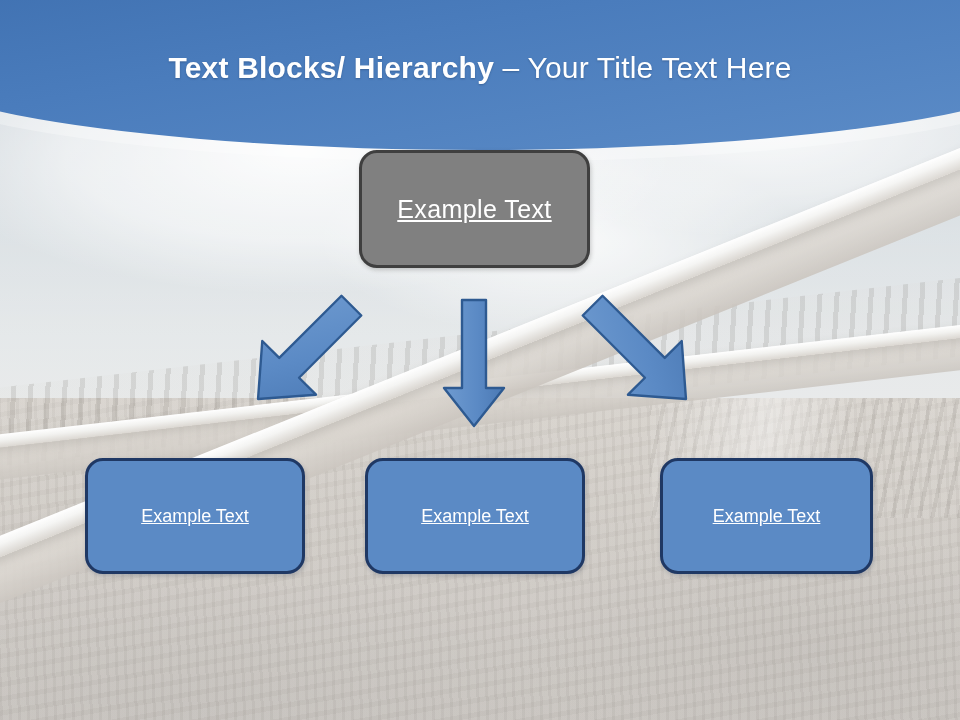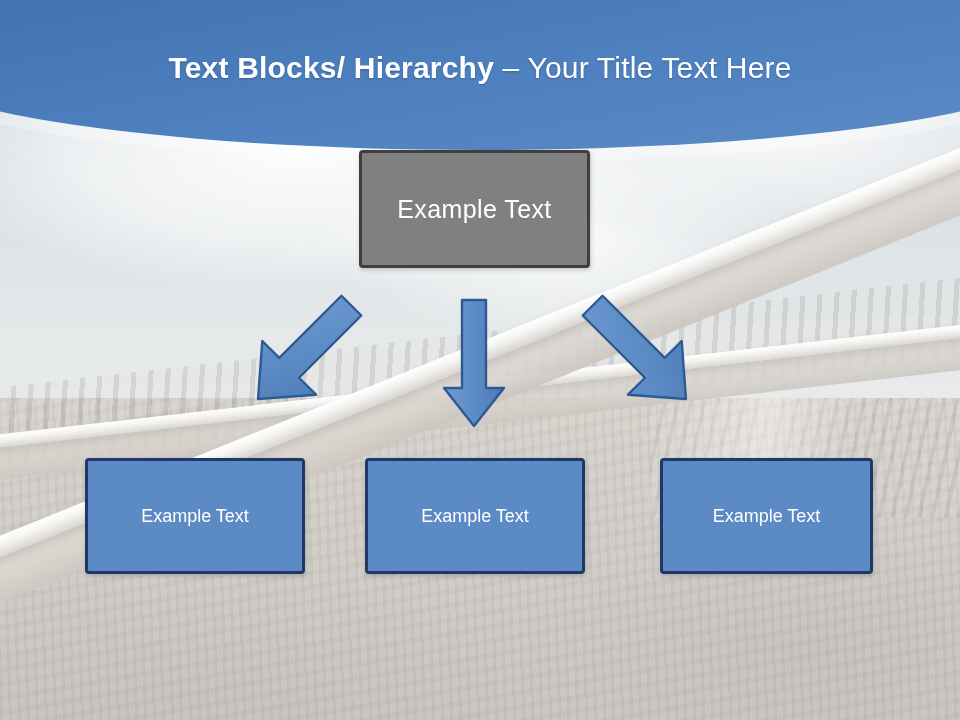--- a/index.html
+++ b/index.html
@@ -146,21 +146,22 @@
 
   
   .node {
     position: absolute;
     box-sizing: border-box;
     display: flex;
     align-items: center;
     justify-content: center;
     color: #ffffff;
     z-index: 6;
-    border-radius: 4px;
+    border-radius: 18px;
+    text-decoration: underline;
   }
   .node-top {
     left: 359px;
     top: 150px;
     width: 231px;
     height: 118px;
     background: #808080;
     border: 3px solid #3f3f3f;
     font-size: 25px;
     box-shadow: 1px 2px 4px rgba(50,50,50,0.25);

